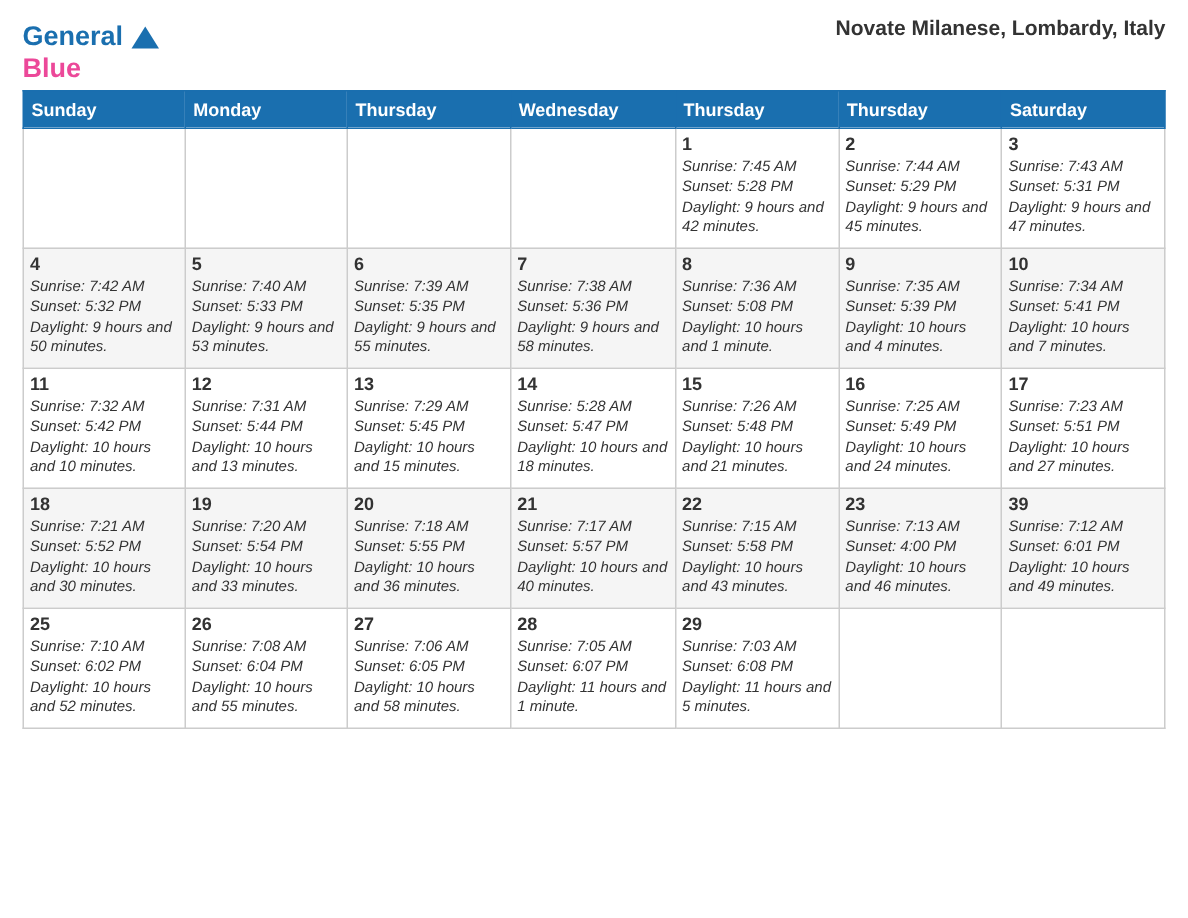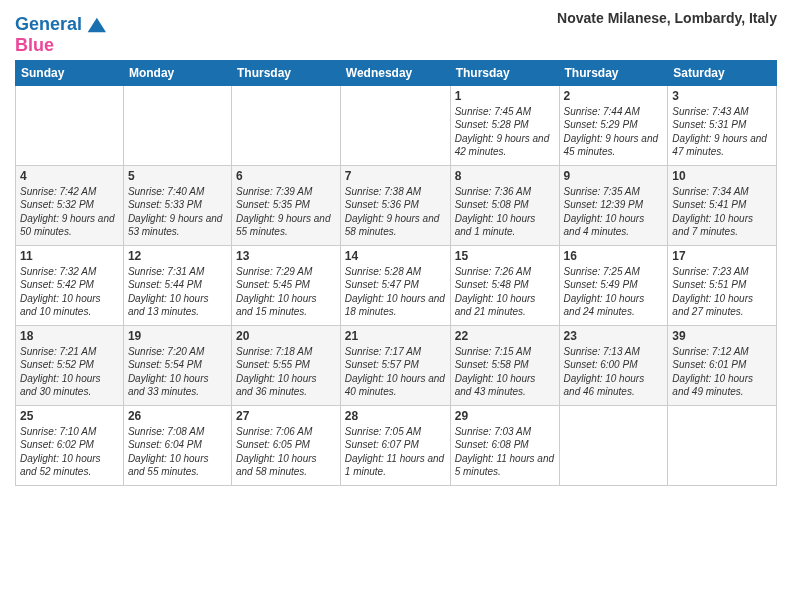--- a/index.html
+++ b/index.html
@@ -178,21 +178,21 @@
           </td>
           <td>
             <div class="day-num">8</div>
             <div class="day-info">Sunrise: 7:36 AM
 Sunset: 5:08 PM
 Daylight: 10 hours and 1 minute.</div>
           </td>
           <td>
             <div class="day-num">9</div>
             <div class="day-info">Sunrise: 7:35 AM
-Sunset: 12:39 PM
+Sunset: 5:39 PM
 Daylight: 10 hours and 4 minutes.</div>
           </td>
           <td>
             <div class="day-num">10</div>
             <div class="day-info">Sunrise: 7:34 AM
 Sunset: 5:41 PM
 Daylight: 10 hours and 7 minutes.</div>
           </td>
         </tr>
         <tr>
@@ -266,21 +266,21 @@
           </td>
           <td>
             <div class="day-num">22</div>
             <div class="day-info">Sunrise: 7:15 AM
 Sunset: 5:58 PM
 Daylight: 10 hours and 43 minutes.</div>
           </td>
           <td>
             <div class="day-num">23</div>
             <div class="day-info">Sunrise: 7:13 AM
-Sunset: 6:00 PM
+Sunset: 4:00 PM
 Daylight: 10 hours and 46 minutes.</div>
           </td>
           <td>
             <div class="day-num">39</div>
             <div class="day-info">Sunrise: 7:12 AM
 Sunset: 6:01 PM
 Daylight: 10 hours and 49 minutes.</div>
           </td>
         </tr>
         <tr>

